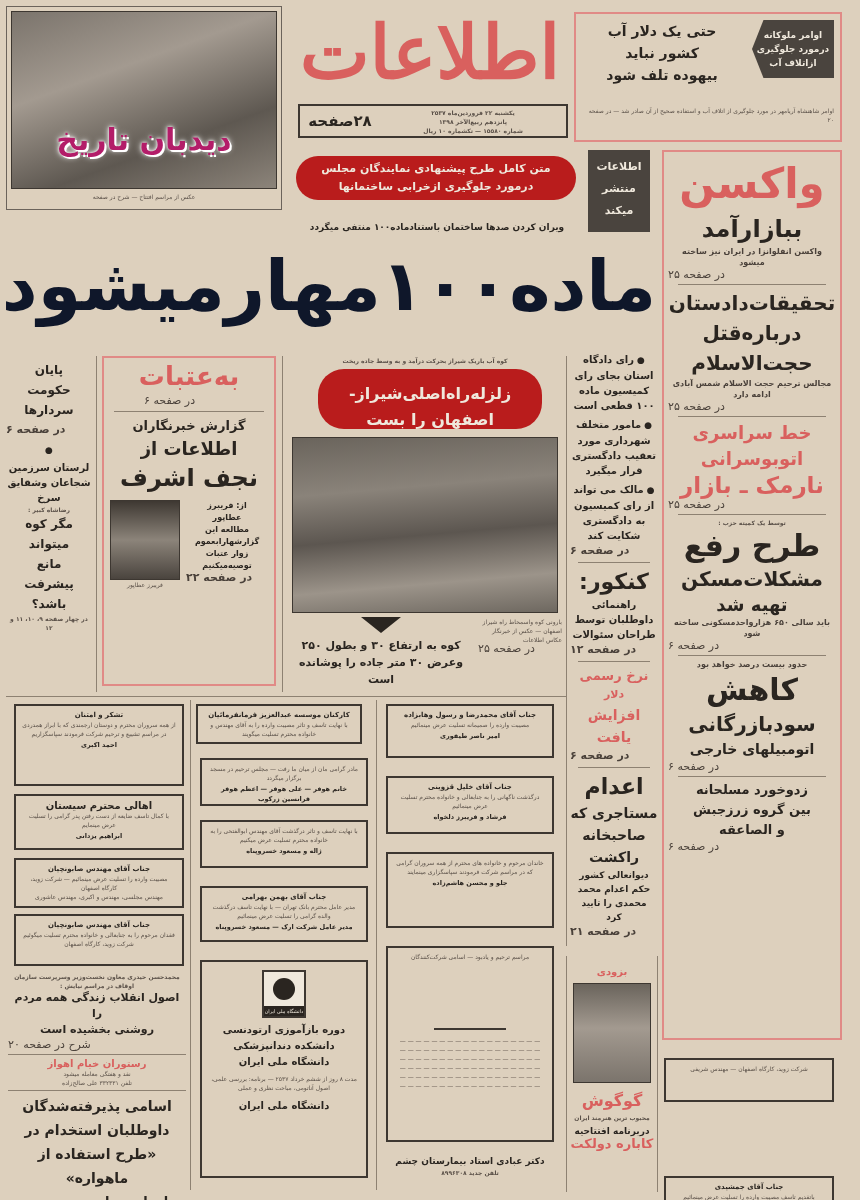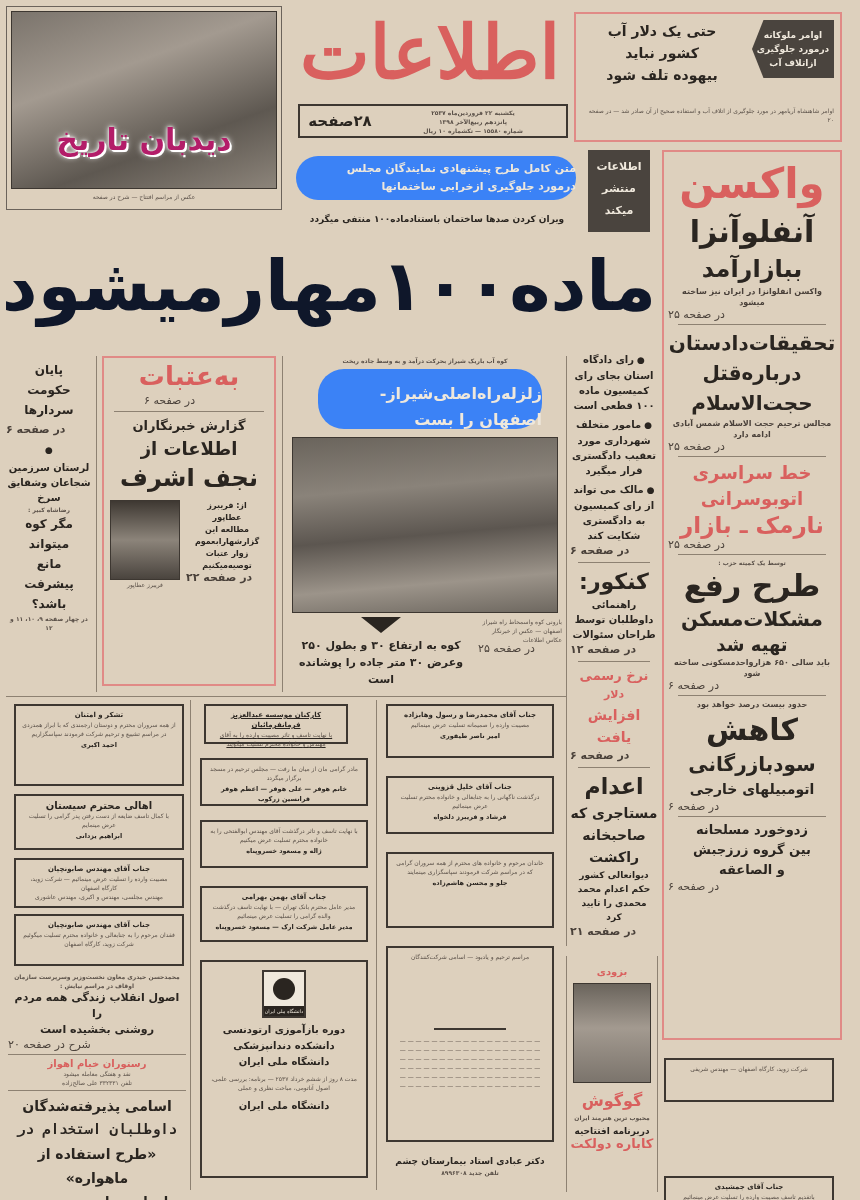--- a/index.html
+++ b/index.html
@@ -19,23 +19,24 @@
   .c { text-align: center; }
   .b { font-weight: bold; }
   .small { font-size: 8px; line-height: 11px; color: #4a413a; }
   .fine { font-size: 6px; line-height: 9px; color: #5a5048; }
   .page-ref { font-size: 11px; color: #4a413a; text-align: left; direction: rtl; }
   .photo {
     background: linear-gradient(160deg, #7b746c 0%, #a39a90 35%, #5e5851 70%, #8c847a 100%);
     border: 1px solid #3d3731;
   }
   .pill {
-    background: #3b82f6;
+    background: #b91c1c;
     color: #efe8dc;
     border-radius: 26px;
+    text-align: center;
     font-weight: bold;
   }
   .darkbox {
     background: #4a443e;
     color: #efe8dc;
     text-align: center;
     font-weight: bold;
   }
   .ad { border: 2px solid #3d3731; padding: 4px 6px; text-align: center; }
   .ad .t { font-size: 7px; font-weight: bold; line-height: 10px; }
@@ -72,33 +73,32 @@
     <div>کشور نباید</div>
     <div>بیهوده تلف شود</div>
   </div>
   <div class="abs fine" style="right:6px;left:6px;top:92px;">اوامر شاهنشاه آریامهر در مورد جلوگیری از اتلاف آب و استفاده صحیح از آن صادر شد — در صفحه ۲۰</div>
 </div>
 
 <div class="abs pill" style="left:296px;top:156px;width:280px;height:44px;font-size:11px;line-height:18px;padding-top:4px;">
   <div>متن کامل طرح پیشنهادی نمایندگان مجلس</div>
   <div>درمورد جلوگیری ازخرابی ساختمانها</div>
 </div>
-<div class="abs b" style="left:292px;top:214px;width:290px;font-size:9px;text-align:center;">ویران کردن صدها ساختمان باستنادماده۱۰۰ منتفی میگردد</div>
+<div class="abs b" style="left:292px;top:222px;width:290px;font-size:9px;text-align:center;">ویران کردن صدها ساختمان باستنادماده۱۰۰ منتفی میگردد</div>
 <div class="abs darkbox" style="left:588px;top:150px;width:62px;height:82px;font-size:11px;line-height:22px;padding-top:6px;">
   <div>اطلاعات</div>
   <div>منتشر</div>
   <div>میکند</div>
 </div>
 
 <div class="abs c" style="left:6px;top:236px;width:650px;height:100px;font-size:70px;line-height:100px;font-weight:bold;letter-spacing:-1px;color:#0f172a;">ماده۱۰۰مهارمیشود</div>
 
 <div class="abs box-red" style="left:662px;top:150px;width:180px;height:890px;"></div>
 <div class="abs c" style="left:668px;top:156px;width:168px;">
   <div class="red b" style="font-size:42px;line-height:56px;">واکسن</div>
-  <div class="b" style="font-size:30px;line-height:40px;">آنفلوآنزا</div>
   <div class="b" style="font-size:24px;line-height:34px;">ببازارآمد</div>
   <div class="small b">واکسن انفلوانزا در ایران نیز ساخته میشود</div>
   <div class="page-ref">در صفحه ۲۵</div>
   <div style="height:1px;background:#8d8172;margin:3px 10px;"></div>
   <div class="b" style="font-size:20px;line-height:30px;">تحقیقات‌دادستان</div>
   <div class="b" style="font-size:20px;line-height:30px;">درباره‌قتل</div>
   <div class="b" style="font-size:20px;line-height:30px;">حجت‌الاسلام</div>
   <div class="small b">مجالس ترحیم حجت الاسلام شمس آبادی ادامه دارد</div>
   <div class="page-ref">در صفحه ۲۵</div>
   <div style="height:1px;background:#8d8172;margin:3px 10px;"></div>
@@ -237,21 +237,21 @@
   <div class="t">جناب آقای مهندس صابونچیان</div>
   <div class="p">مصیبت وارده را تسلیت عرض مینمائیم — شرکت زوید، کارگاه اصفهان</div>
   <div class="p">مهندس مجلسی، مهندس و اکبری، مهندس عاشوری</div>
 </div>
 <div class="abs ad" style="left:14px;top:914px;width:170px;height:52px;">
   <div class="t">جناب آقای مهندس صابونچیان</div>
   <div class="p">فقدان مرحوم را به جنابعالی و خانواده محترم تسلیت میگوئیم</div>
   <div class="p">شرکت زوید، کارگاه اصفهان</div>
 </div>
 
-<div class="abs ad" style="left:204px;top:704px;width:144px;height:40px;text-decoration:underline;">
+<div class="abs ad" style="left:196px;top:704px;width:166px;height:40px;">
   <div class="t">کارکنان موسسه عبدالعزیز فرمانفرمائیان</div>
   <div class="p">با نهایت تاسف و تاثر مصیبت وارده را به آقای مهندس و خانواده محترم تسلیت میگویند</div>
 </div>
 <div class="abs ad" style="left:200px;top:758px;width:168px;height:48px;">
   <div class="p">مادر گرامی مان از میان ما رفت — مجلس ترحیم در مسجد برگزار میگردد</div>
   <div class="s">خانم هوفر — علی هوفر — اعظم هوفر فرانسین زرکوب</div>
 </div>
 <div class="abs ad" style="left:200px;top:820px;width:168px;height:48px;">
   <div class="p">با نهایت تاسف و تاثر درگذشت آقای مهندس ابوالفتحی را به خانواده محترم تسلیت عرض میکنیم</div>
   <div class="s">ژاله و مسعود خسروپناه</div>
@@ -290,21 +290,21 @@
   <div class="fine b">محمدحسن حیدری معاون نخست‌وزیر وسرپرست سازمان اوقاف در مراسم نیایش :</div>
   <div class="b" style="font-size:11px;line-height:16px;">اصول انقلاب زندگی همه مردم را</div>
   <div class="b" style="font-size:11px;line-height:16px;">روشنی بخشیده است</div>
   <div class="page-ref">شرح در صفحه ۲۰</div>
   <div style="height:1px;background:#8d8172;margin:3px 0;"></div>
   <div class="red b" style="font-size:10px;">رستوران خیام اهواز</div>
   <div class="red fine">نقد و هفتگی معامله میشود</div>
   <div class="red fine">تلفن ۳۳۲۳۳۱ علی صالح‌زاده</div>
   <div style="height:1px;background:#8d8172;margin:3px 0;"></div>
   <div class="b" style="font-size:14px;line-height:24px;">اسامی پذیرفته‌شدگان</div>
-  <div class="b" style="font-size:14px;line-height:24px;font-family:Liberation Mono, monospace;">داوطلبان استخدام در</div>
+  <div class="b" style="font-size:14px;line-height:24px;">داوطلبان استخدام در</div>
   <div class="b" style="font-size:14px;line-height:24px;">«طرح استفاده از ماهواره»</div>
   <div class="b" style="font-size:13px;line-height:24px;">
     <span>سازمان برنامه‌وبودجه</span>
     <span class="fine">در صفحه ۲۰</span>
   </div>
 </div>
 
 <div class="abs ad" style="left:200px;top:960px;width:168px;height:218px;">
   <div style="width:44px;height:48px;margin:4px auto;border:2px solid #3d3731;background:#efe8dc;position:relative;">
     <div style="position:absolute;left:9px;top:6px;width:22px;height:22px;border-radius:50%;background:#2a2520;"></div>

